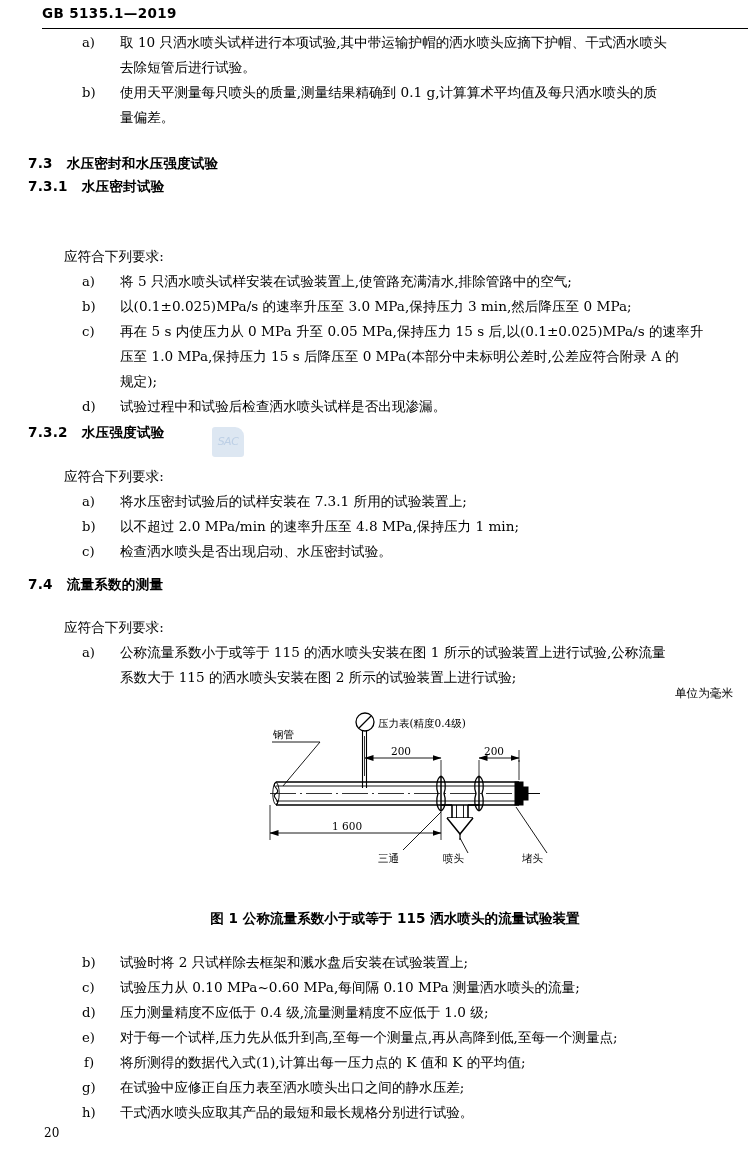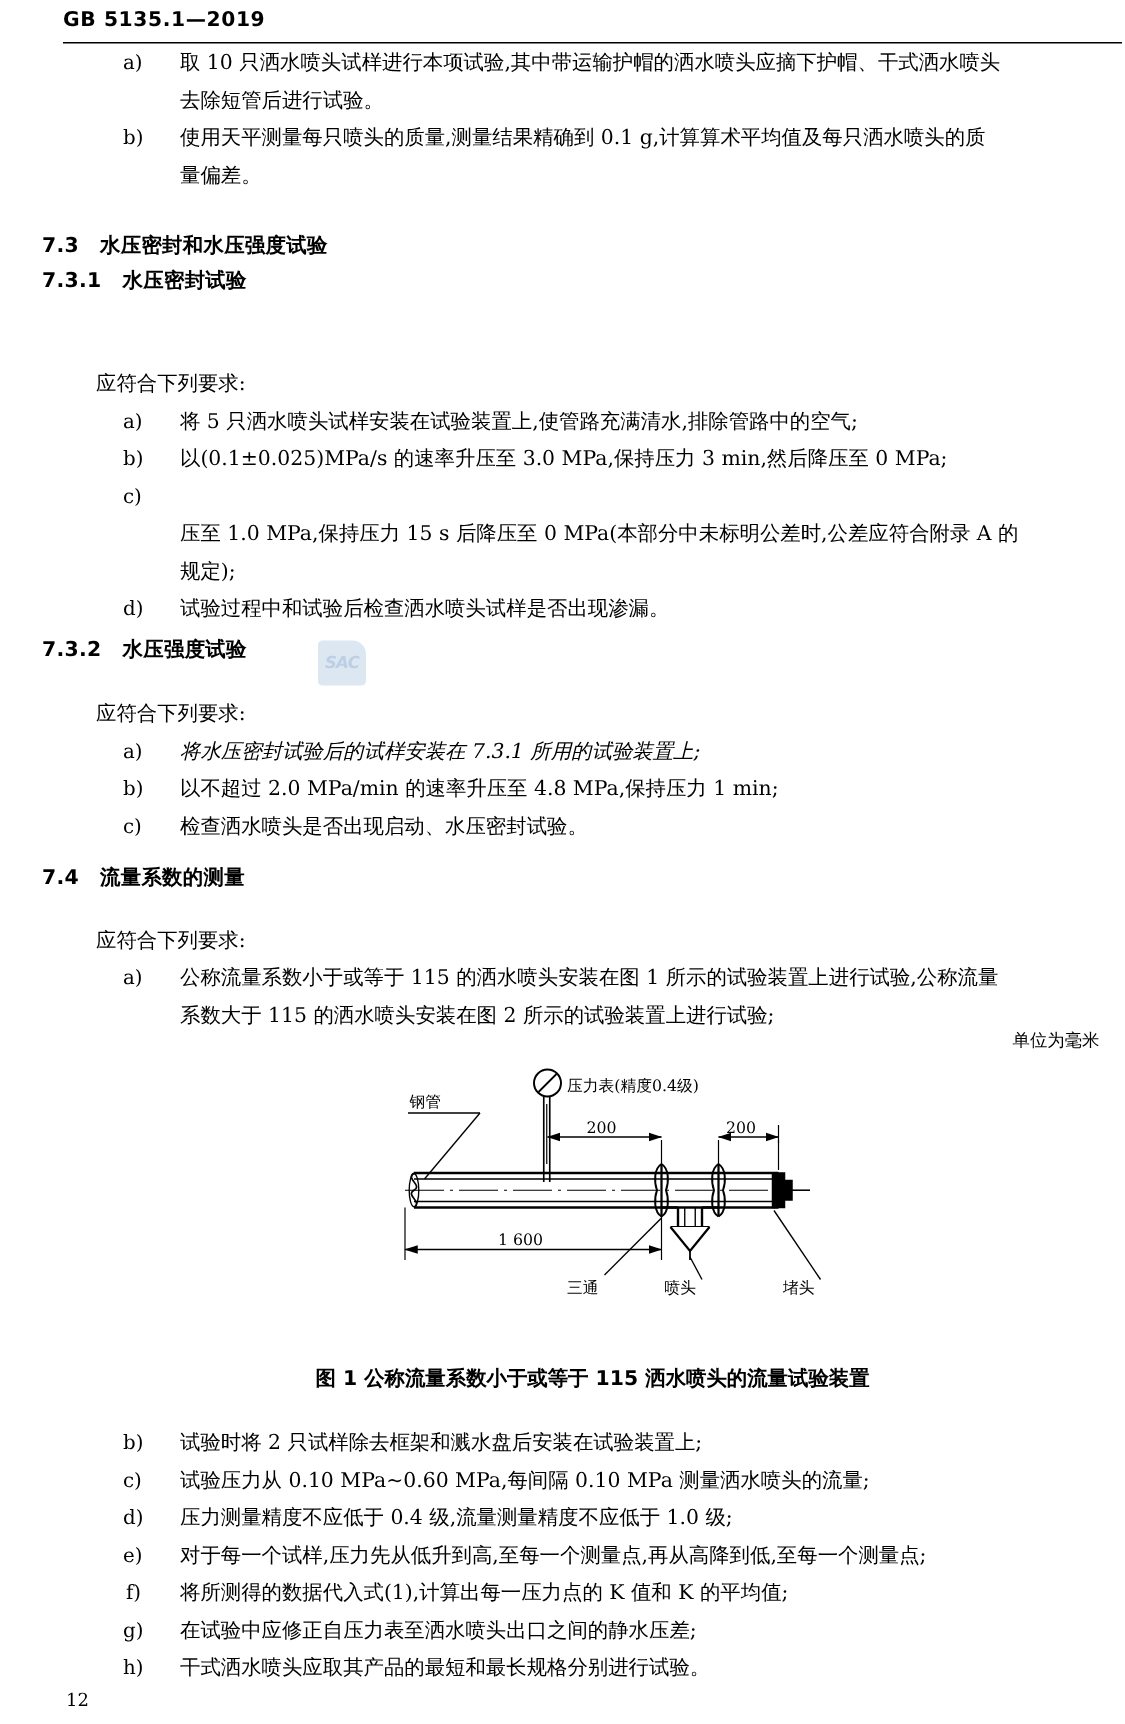--- a/index.html
+++ b/index.html
@@ -95,21 +95,21 @@
   .watermark {
     position: absolute;
     left: 192px;
     top: 427px;
     width: 32px;
     height: 30px;
     background: #dce6f2;
     border-radius: 3px 9px 3px 3px;
     color: #b9cde4;
     font-family: "DejaVu Sans", "Liberation Sans", sans-serif;
-    font-weight: bold;
+    font-weight: normal;
     font-style: italic;
     font-size: 11px;
     line-height: 30px;
     text-align: center;
     letter-spacing: -0.5px;
     opacity: 0.95;
   }
 
   
   .figure {
@@ -158,34 +158,35 @@
 
   <div class="blk cn" style="left:44px; top:244px;">应符合下列要求:</div>
 
   <div class="list-marker" style="left:62px; top:269px;">a)</div>
   <div class="blk cn" style="left:100px; top:269px;">将 5 只洒水喷头试样安装在试验装置上,使管路充满清水,排除管路中的空气;</div>
 
   <div class="list-marker" style="left:62px; top:294px;">b)</div>
   <div class="blk cn" style="left:100px; top:294px;">以(0.1±0.025)MPa/s 的速率升压至 3.0 MPa,保持压力 3 min,然后降压至 0 MPa;</div>
 
   <div class="list-marker" style="left:62px; top:319px;">c)</div>
+  <div class="blk cn" style="left:100px; top:319px;">再在 5 s 内使压力从 0 MPa 升至 0.05 MPa,保持压力 15 s 后,以(0.1±0.025)MPa/s 的速率升</div>
   <div class="blk cn" style="left:100px; top:344px;">压至 1.0 MPa,保持压力 15 s 后降压至 0 MPa(本部分中未标明公差时,公差应符合附录 A 的</div>
   <div class="blk cn" style="left:100px; top:369px;">规定);</div>
 
   <div class="list-marker" style="left:62px; top:394px;">d)</div>
   <div class="blk cn" style="left:100px; top:394px;">试验过程中和试验后检查洒水喷头试样是否出现渗漏。</div>
 
   <div class="heading" style="left:8px; top:424px;">
     <span>7.3.2</span><span style="display:inline-block;width:14px"></span><span>水压强度试验</span>
   </div>
 
   <div class="blk cn" style="left:44px; top:464px;">应符合下列要求:</div>
 
   <div class="list-marker" style="left:62px; top:489px;">a)</div>
-  <div class="blk cn" style="left:100px; top:489px;font-style:italic;">将水压密封试验后的试样安装在 7.3.1 所用的试验装置上;</div>
+  <div class="blk cn" style="left:100px; top:489px;">将水压密封试验后的试样安装在 7.3.1 所用的试验装置上;</div>
 
   <div class="list-marker" style="left:62px; top:514px;">b)</div>
   <div class="blk cn" style="left:100px; top:514px;">以不超过 2.0 MPa/min 的速率升压至 4.8 MPa,保持压力 1 min;</div>
 
   <div class="list-marker" style="left:62px; top:539px;">c)</div>
   <div class="blk cn" style="left:100px; top:539px;">检查洒水喷头是否出现启动、水压密封试验。</div>
 
   <div class="heading" style="left:8px; top:576px;">
     <span>7.4</span><span style="display:inline-block;width:14px"></span><span>流量系数的测量</span>
   </div>
@@ -317,15 +318,15 @@
 
   <div class="list-marker" style="left:64px; top:1050px;">f)</div>
   <div class="blk cn" style="left:100px; top:1050px;text-align:right;">将所测得的数据代入式(1),计算出每一压力点的 K 值和 K 的平均值;</div>
 
   <div class="list-marker" style="left:62px; top:1075px;">g)</div>
   <div class="blk cn" style="left:100px; top:1075px;">在试验中应修正自压力表至洒水喷头出口之间的静水压差;</div>
 
   <div class="list-marker" style="left:62px; top:1100px;">h)</div>
   <div class="blk cn" style="left:100px; top:1100px;">干式洒水喷头应取其产品的最短和最长规格分别进行试验。</div>
 
-  <div class="page-number">12</div>
+  <div class="page-number">20</div>
 
 </div>
 
 </body></html>

